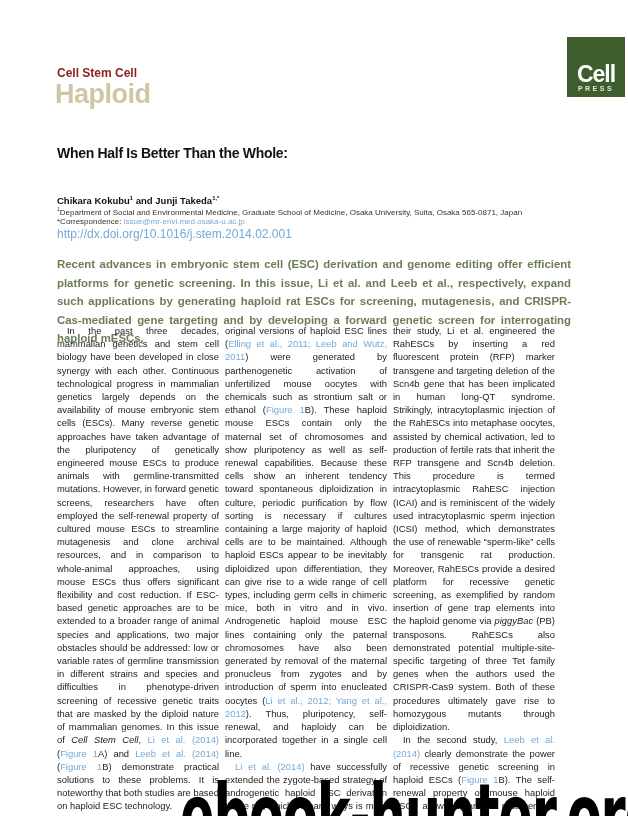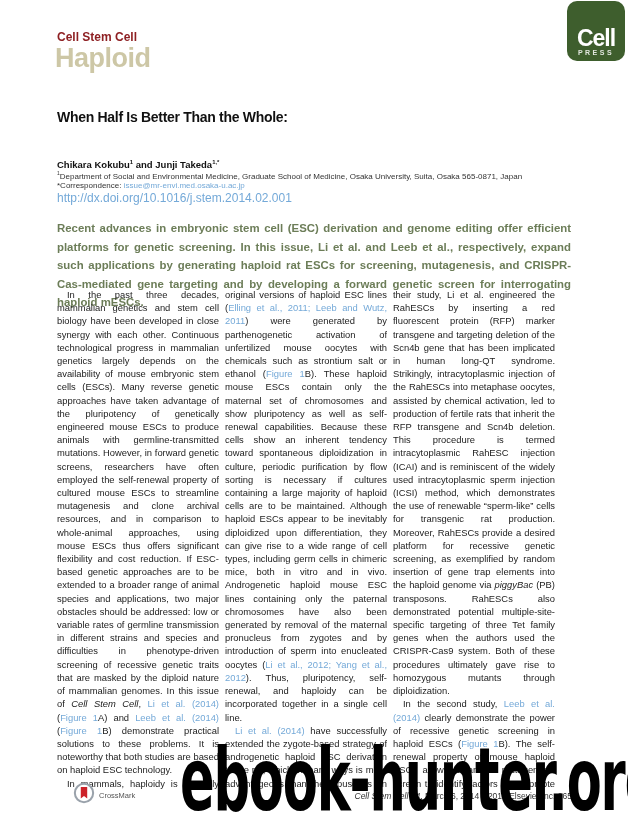--- a/index.html
+++ b/index.html
@@ -1,24 +1,24 @@
 <!DOCTYPE html>
 <html><head>
 <meta charset="utf-8">
 <style>
   html,body{margin:0;padding:0;background:#ffffff;}
   body{width:628px;height:816px;position:relative;overflow:hidden;
        font-family:"Liberation Sans",sans-serif;color:#262626;}
-  .page{position:absolute;inset:0;background:#fff;}
+  .page{position:absolute;inset:0;background:#fff;margin-top:36px;}
 
   
   .journal-name{position:absolute;left:57px;top:30px;font-size:12px;font-weight:bold;color:#8e2023;}
   .section-name{position:absolute;left:55px;top:43px;font-size:27px;font-weight:bold;color:#cdc7a6;letter-spacing:-0.5px;}
   .press-logo{position:absolute;right:3px;top:1px;width:58px;height:60px;background:#3e5e2d;
-              display:flex;flex-direction:column;justify-content:flex-end;align-items:center;padding-bottom:5px;box-sizing:border-box;border-radius:10px;}
+              display:flex;flex-direction:column;justify-content:flex-end;align-items:center;padding-bottom:5px;box-sizing:border-box;}
   .press-logo .cell{color:#fff;font-weight:bold;font-size:23px;line-height:20px;letter-spacing:-1px;}
   .press-logo .press{color:rgba(255,255,255,0.85);font-size:7px;font-weight:bold;letter-spacing:2.5px;margin-top:1px;}
 
   
   .title{position:absolute;left:57px;top:106px;width:540px;font-size:14px;line-height:23px;
          font-weight:bold;color:#111;letter-spacing:-0.3px;}
   .authors{position:absolute;left:57px;top:159px;font-size:9.5px;font-weight:bold;color:#111;}
   .affiliation{position:absolute;left:57px;top:171px;font-size:8px;color:#333;}
   .correspondence{position:absolute;left:57px;top:181px;font-size:8px;color:#333;}
   .doi{position:absolute;left:57px;top:191px;font-size:12px;color:#74a9d8;text-decoration:none;}

